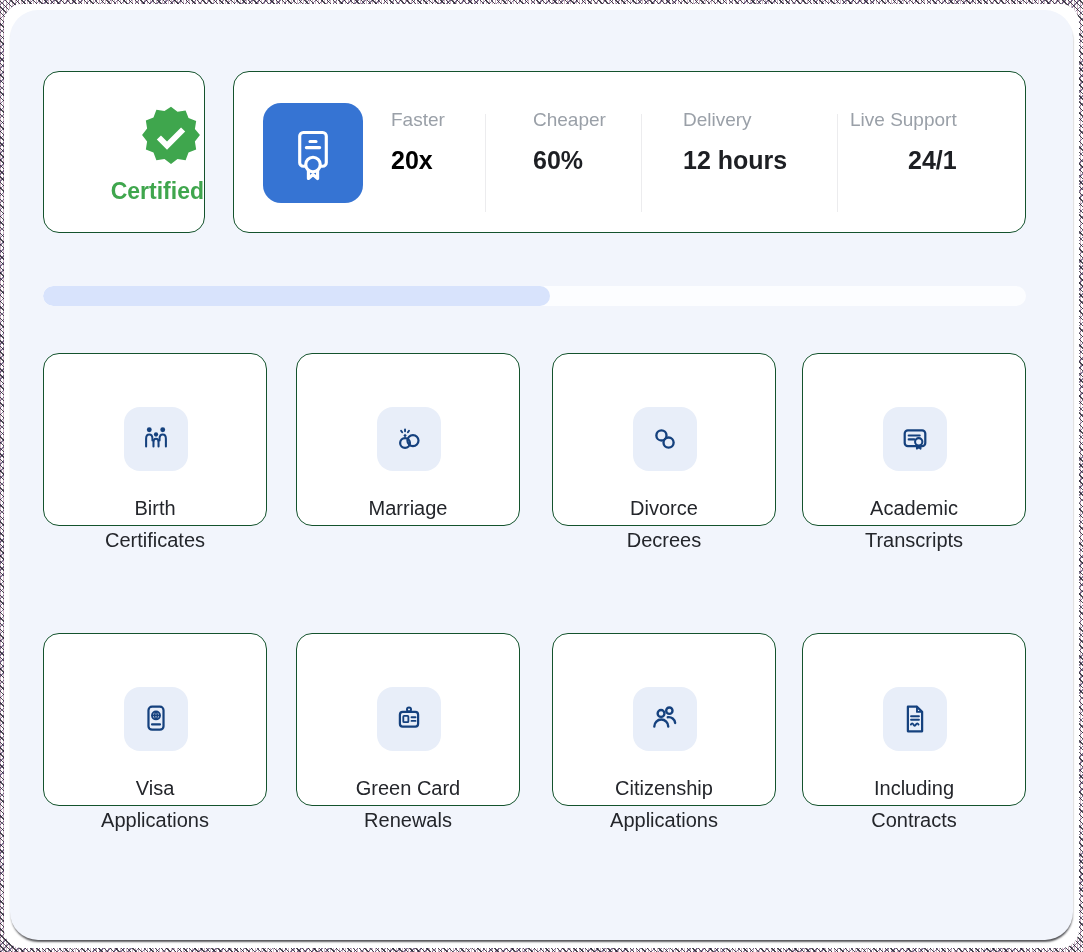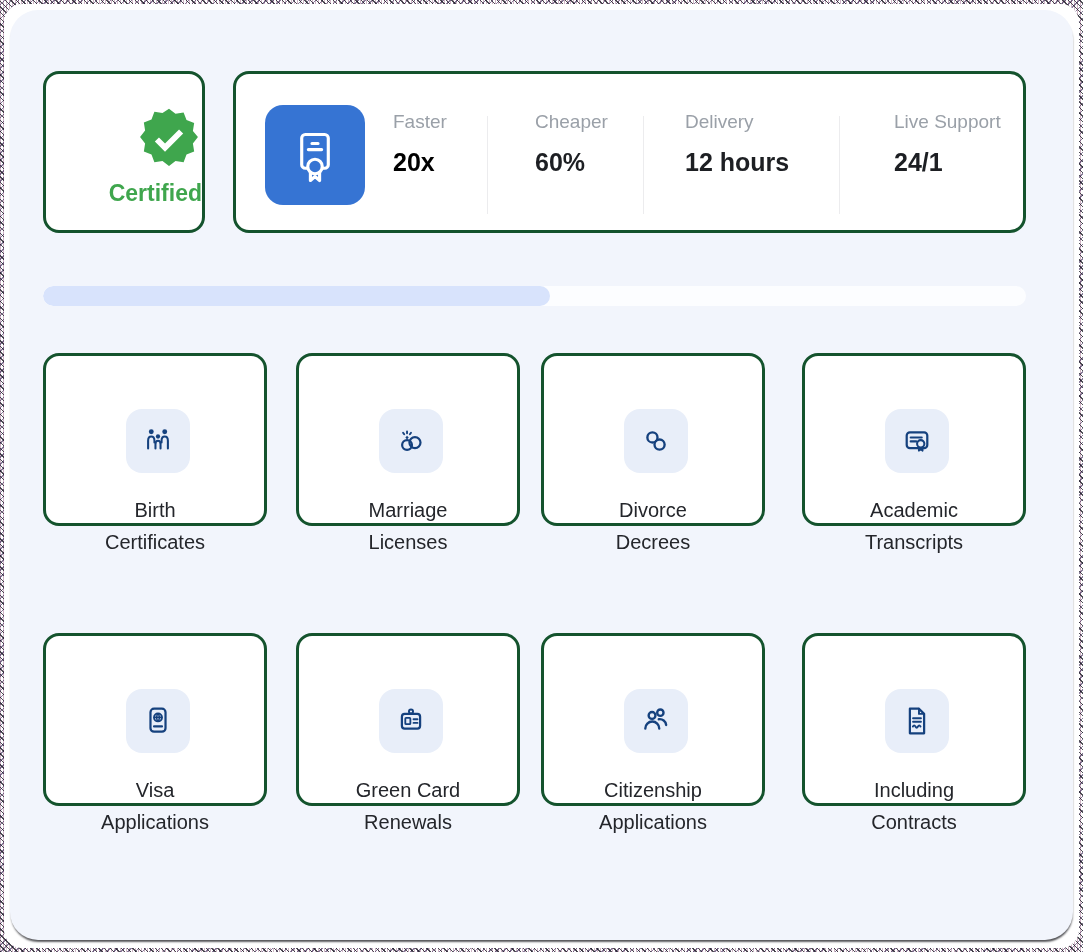--- a/index.html
+++ b/index.html
@@ -12,48 +12,48 @@
       repeating-linear-gradient(45deg,  rgba(20,20,30,.75) 0 1px, transparent 1px 4px),
       repeating-linear-gradient(-45deg, rgba(40,20,70,.55) 0 1px, transparent 1px 5px),
       repeating-linear-gradient(90deg,  rgba(120,40,90,.35) 0 1px, transparent 1px 3px),
       #fff; }
   .white-mat { position:absolute; inset:4px; background:#fff; border-radius:18px; }
 
   .panel { position:absolute; left:10px; top:10px; width:1063px; height:930px;
     background:#F2F5FC; border-radius:28px;
     box-shadow:0 3px 2px -1px rgba(30,30,35,.65), 2px 3px 2px -2px rgba(30,30,35,.35); }
 
-  .card { position:absolute; background:#fff; border:3px solid #14532d; border-radius:16px; }
+  .card { position:absolute; background:#fff; border:1px solid #14532d; border-radius:16px; }
 
   
   .cert-card { left:33px; top:61px; width:162px; height:162px; text-align:right; }
   .cert-badge { margin:30px auto 6px; width:66px; height:66px; }
   .cert-label { color:#3FA64D; font-size:23px; font-weight:700; }
 
   
   .stats-card { left:223px; top:61px; width:793px; height:162px; }
   .blue-tile { position:absolute; left:29px; top:31px; width:100px; height:100px;
     background:#3674D3; border-radius:18px; display:flex; align-items:center; justify-content:center; }
   .stat { position:absolute; top:36px; }
   .stat .lbl { font-size:19px; color:#9AA0A8; line-height:24px; }
   .stat .val { margin-top:14px; font-size:25px; font-weight:700; color:#1D1F23; line-height:28px; }
   .stat .val.green { color:#000000; }
-  .stat-1 { left:157px; } .stat-2 { left:299px; } .stat-3 { left:449px; } .stat-4 { left:658px; }
+  .stat-1 { left:157px; } .stat-2 { left:299px; } .stat-3 { left:449px; } .stat-4 { left:616px;text-align:right; }
   .vdiv { position:absolute; top:42px; width:1px; height:98px; background:#ECECEE; }
   .vdiv-1 { left:251px; } .vdiv-2 { left:407px; } .vdiv-3 { left:603px; }
 
   
   .progress { position:absolute; left:33px; top:276px; width:983px; height:20px;
     background:#FCFDFF; border-radius:10px; overflow:hidden; }
   .progress .fill { height:100%; background:#D8E3FC; border-radius:10px; }
 
   
   .svc-card { width:224px; height:173px; text-align:center; }
   .r1 { top:343px; } .r2 { top:623px; }
-  .c1 { left:33px; } .c2 { left:286px; } .c3 { left:531px; } .c4 { left:792px; }
+  .c1 { left:33px; } .c2 { left:286px; } .c3 { left:542px; } .c4 { left:792px; }
   .tile { position:absolute; left:80px; top:53px; width:64px; height:64px;
     background:#E8EEF9; border-radius:16px; display:flex; align-items:center; justify-content:center; }
   .svc-label { position:absolute; top:138px; left:0; right:0;
     font-size:20px; font-weight:500; color:#24262B; line-height:32px; }
   .svc-label span { display:block; }
 </style>
 </head>
 <body>
 
 <div class="page">
@@ -128,21 +128,20 @@
           <circle cx="19" cy="29" r="6.2"></circle>
           <circle cx="29" cy="26" r="7"></circle>
           <path d="M19 17.4l2.1 2.3-2.1 2.3-2.1-2.3z" fill="#15417E" stroke="none"></path>
           <path d="M14 13.5l1.4 2" stroke-width="2.4"></path>
           <path d="M19 11.8v2.5" stroke-width="2.4"></path>
           <path d="M24 13.5l-1.4 2" stroke-width="2.4"></path>
         </svg>
       </div>
       <div class="svc-label">
         <span>Marriage</span>
-        <span>Licenses</span>
       </div>
     </div>
 
     <div class="card svc-card r1 c3">
       <div class="tile">
         <svg width="38" height="38" viewBox="0 0 48 48" fill="none" stroke="#15417E" stroke-width="3" stroke-linecap="round">
           <circle cx="19.5" cy="19.5" r="6.4"></circle>
           <circle cx="28.5" cy="28.5" r="6.4"></circle>
         </svg>
       </div>

